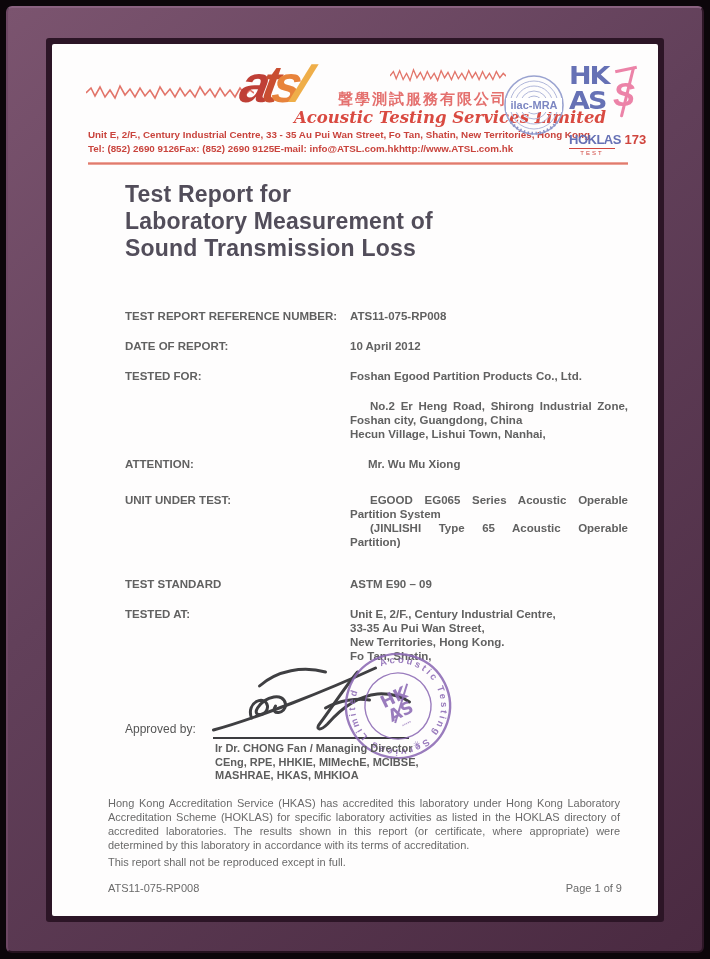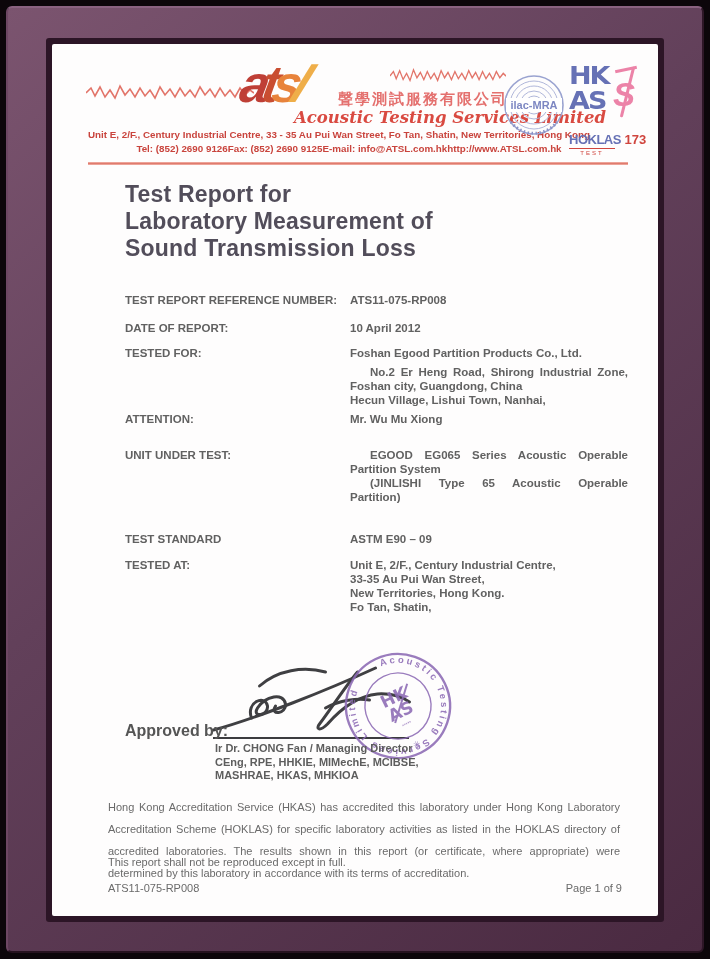--- a/index.html
+++ b/index.html
@@ -32,21 +32,21 @@
   .atsl .l3{color:#e8833b;}
   .atsl .l4{color:#efae49;transform:skewX(-14deg);}
   .cname-zh{position:absolute;left:286px;top:46px;width:224px;
     color:#e4706e;font-weight:bold;font-size:15px;letter-spacing:2px;white-space:nowrap;}
   .cname-en{position:absolute;left:242px;top:64px;width:270px;
     color:#d94a41;font-weight:bold;font-style:italic;font-size:16.5px;
     font-family:"DejaVu Serif",serif;white-space:nowrap;}
   .addr{position:absolute;left:36px;top:85px;width:545px;
     color:#c9443d;font-size:9.8px;font-weight:bold;white-space:nowrap;}
   .contact{position:absolute;left:36px;top:99px;width:522px;display:flex;
-    justify-content:center;color:#c9443d;font-size:9.8px;font-weight:bold;}
+    justify-content:flex-start;color:#c9443d;font-size:9.8px;font-weight:bold;}
   .sep{position:absolute;left:36px;top:118px;width:540px;height:3px;
     background:linear-gradient(#f4b7ad,#df7b6e,#f4b7ad);}
   
   .ilac{position:absolute;left:451px;top:26px;}
   
   .hkas{position:absolute;left:517px;top:18px;width:68px;text-align:left;}
   .hkas-letters{position:relative;width:62px;height:62px;}
   .hkas-letters .blue{color:#6671b5;font-weight:900;font-size:27px;line-height:25px;
     letter-spacing:-2px;transform:scaleY(0.95);font-family:"DejaVu Sans",sans-serif;}
   .hkas-s{position:absolute;right:-4px;top:16px;color:#ec83a8;font-size:33px;
@@ -59,39 +59,39 @@
   .hoklas .blue{color:#6671b5;letter-spacing:-0.5px;}
   .hoklas .red{color:#d0453e;}
   .hkas-test{width:46px;text-align:center;color:#d0453e;font-size:6px;
     letter-spacing:2px;border-top:1px solid #d0453e;margin-top:1px;padding-top:1px;}
   
   .title{position:absolute;left:73px;top:137px;color:#524d5a;
     font-size:23px;font-weight:bold;line-height:27px;letter-spacing:0.2px;}
   
   .fields{position:absolute;left:73px;top:249px;width:505px;
     color:#616161;font-size:11.5px;font-weight:bold;line-height:14px;}
-  .frow{display:flex;}
+  .frow{display:flex;margin-top:16px;}
   .flabel{width:225px;flex:0 0 225px;}
   .fvalue{width:278px;flex:0 0 278px;}
   .just{text-align:justify;text-align-last:justify;padding-left:20px;}
   .mb14{margin-bottom:14px;} .mb11{margin-bottom:11px;} .mb5{margin-bottom:5px;}
-  .mb22{margin-bottom:22px;} .mb28{margin-bottom:28px;} .mb12{margin-bottom:12px;}
+  .mb22{margin-bottom:22px;gap:18px;} .mb28{margin-bottom:28px;} .mb12{margin-bottom:12px;}
   
   .approval{position:absolute;left:73px;top:650px;width:480px;height:130px;}
-  .approved-by{position:absolute;left:0;top:28px;color:#555;font-size:16px;font-weight:bold;}
+  .approved-by{position:absolute;left:0;top:28px;color:#555;font-size:12px;}
   .sigline{position:absolute;left:88px;top:0;width:196px;height:43px;
     border-bottom:2px solid #3c3c3f;}
   .signature{position:absolute;left:80px;top:-38px;}
   .appr-names{position:absolute;left:90px;top:48px;color:#5d5d5d;
     font-size:11px;font-weight:bold;line-height:13.5px;white-space:nowrap;}
   .stamp{position:absolute;left:217px;top:-44px;width:112px;height:112px;
     transform:rotate(-26deg);opacity:0.88;}
   
   .accred{position:absolute;left:56px;top:752px;width:512px;color:#6a6a6a;
-    font-size:11px;line-height:22px;text-align:justify;}
+    font-size:11px;line-height:14px;text-align:justify;}
   .note{position:absolute;left:56px;top:812px;color:#6a6a6a;font-size:11px;}
   .docrow{position:absolute;left:56px;top:838px;width:514px;display:flex;
     justify-content:space-between;color:#6a6a6a;font-size:11px;}
 </style>
 </head>
 <body>
 
 <div class="frame-outer">
   <div class="frame-mid"></div>
   <div class="frame-bevel"></div>

